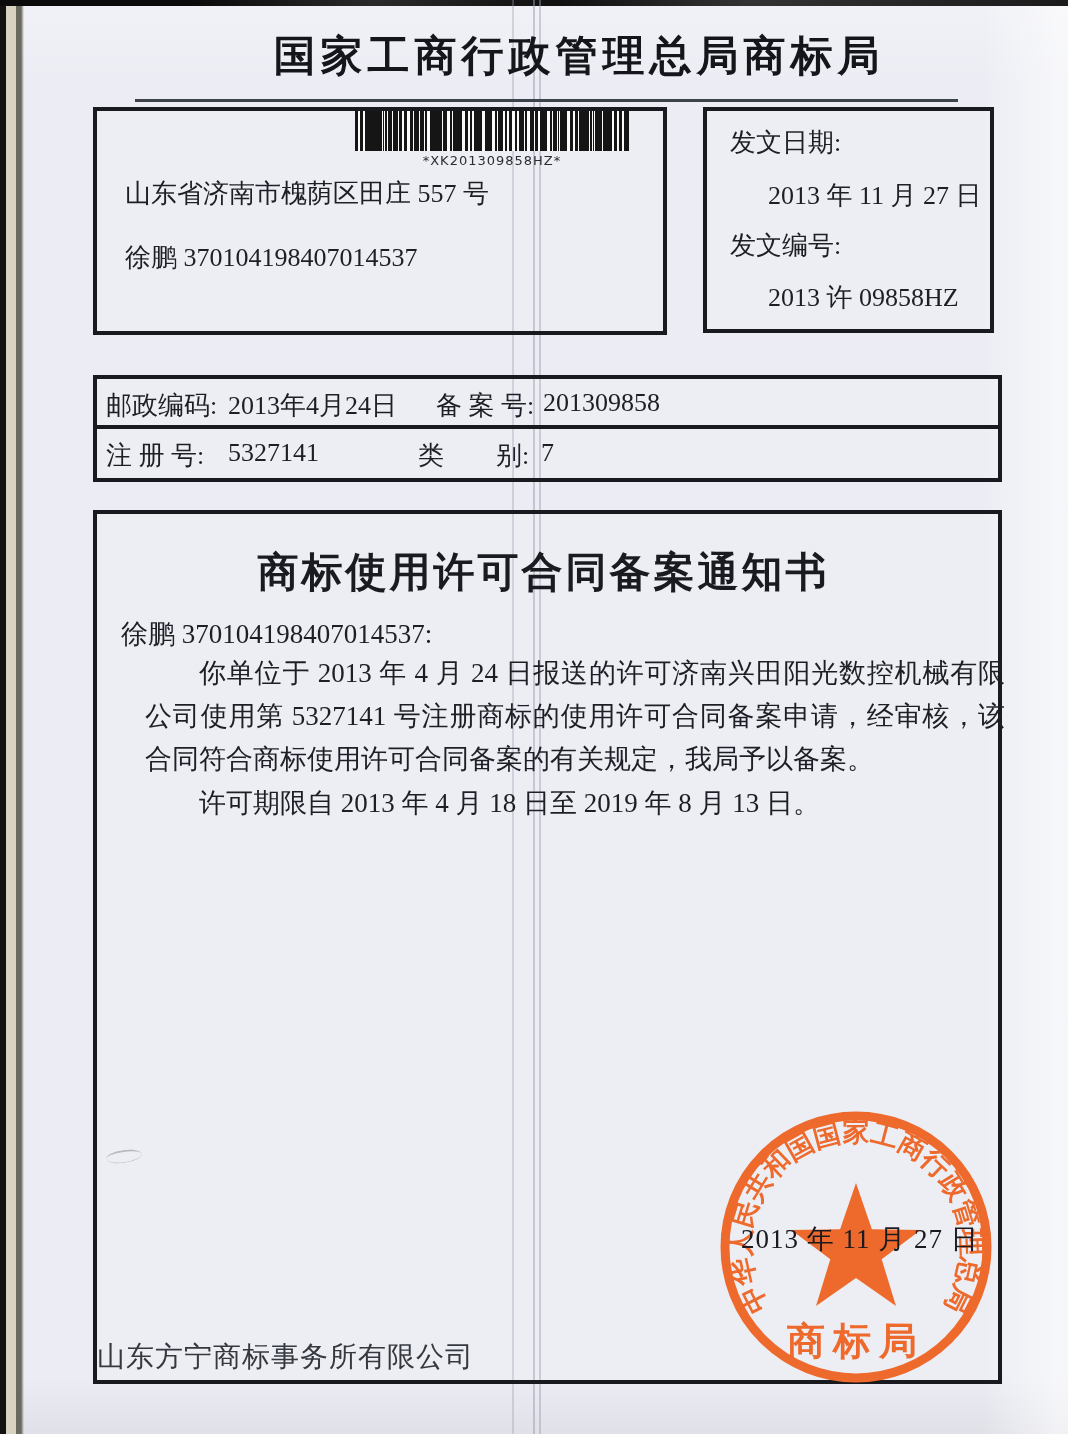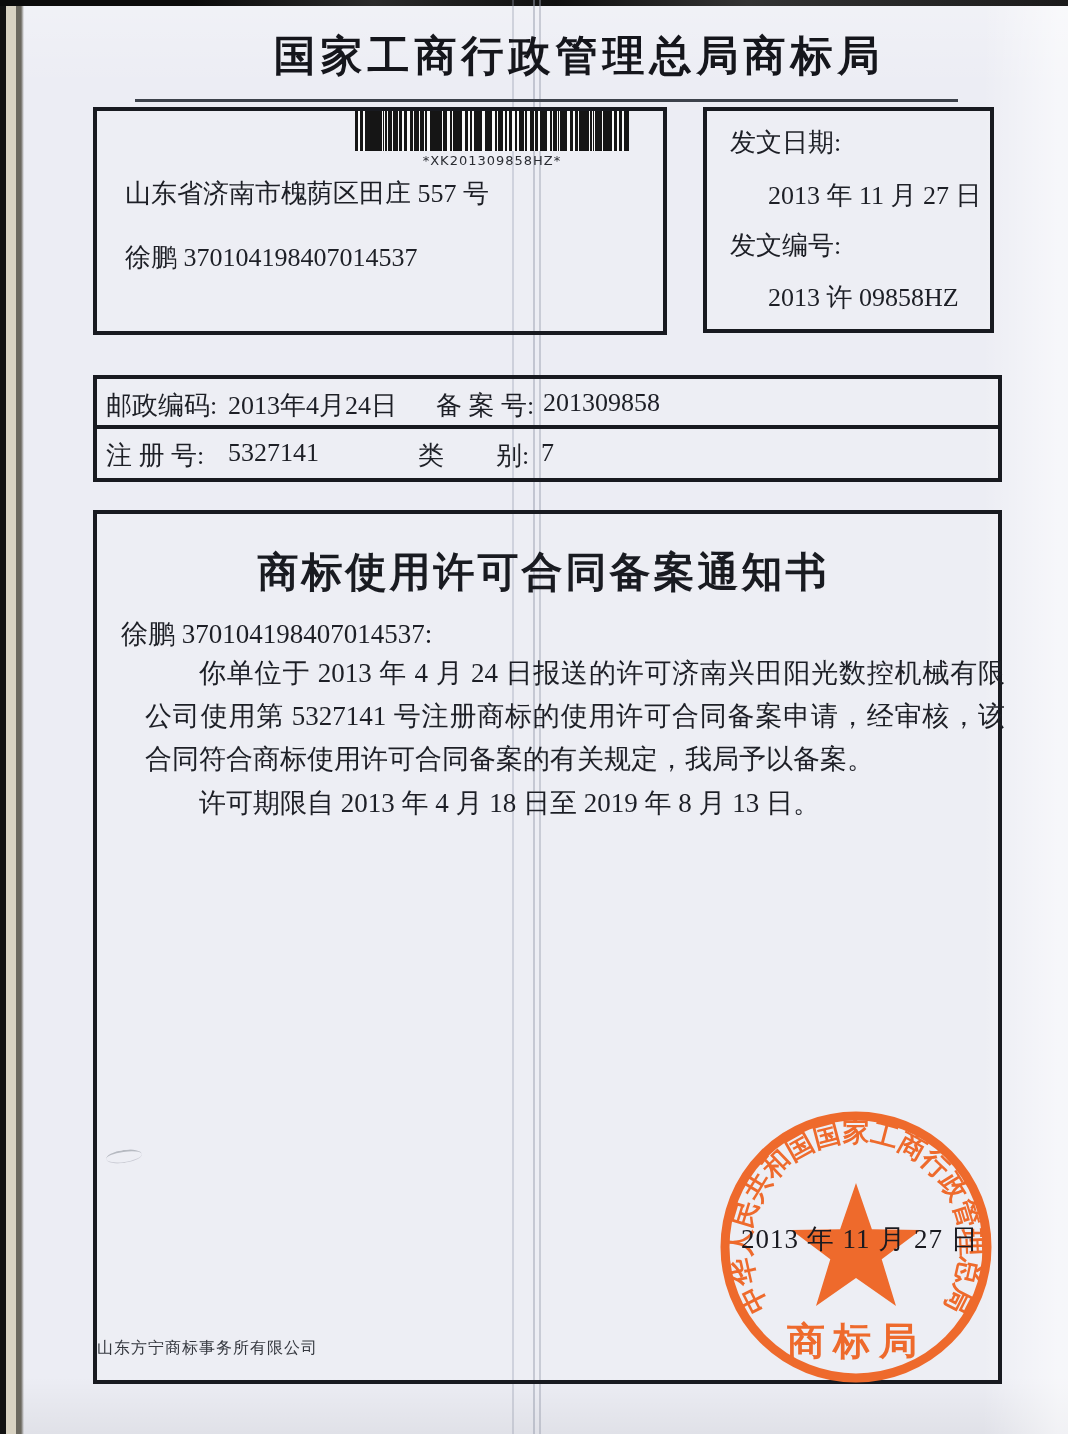--- a/index.html
+++ b/index.html
@@ -52,21 +52,21 @@
 
   .notice-title{position:absolute;left:93px;width:901px;top:545px;text-align:center;
     font-size:41px;font-weight:bold;letter-spacing:3px;color:#191b21;}
   .para{position:absolute;left:121px;width:860px;font-size:27px;line-height:43px;
     text-align:justify;text-indent:2em;color:#1d1f26;margin-left:24px;}
   .salutation{position:absolute;left:121px;top:616px;font-size:27px;}
   .closing{position:absolute;left:121px;top:852px;font-size:27px;text-indent:2em;width:400px;}
 
   .stamp{position:absolute;left:715px;top:1106px;width:282px;height:282px;}
   .stamp-date{position:absolute;left:741px;top:1221px;font-size:27px;letter-spacing:1px;color:#1a1a20;z-index:5;}
-  .footer-text{position:absolute;left:97px;top:1338px;font-size:16px;color:#35383f;letter-spacing:1px;}
+  .footer-text{position:absolute;left:97px;top:1338px;font-size:28px;color:#35383f;letter-spacing:1px;}
 </style>
 </head>
 <body>
 
 <div class="scan">
 
   <div class="edge-left"></div>
   <div class="edge-top"></div>
   <div class="fold f1"></div>
   <div class="fold f2"></div>

